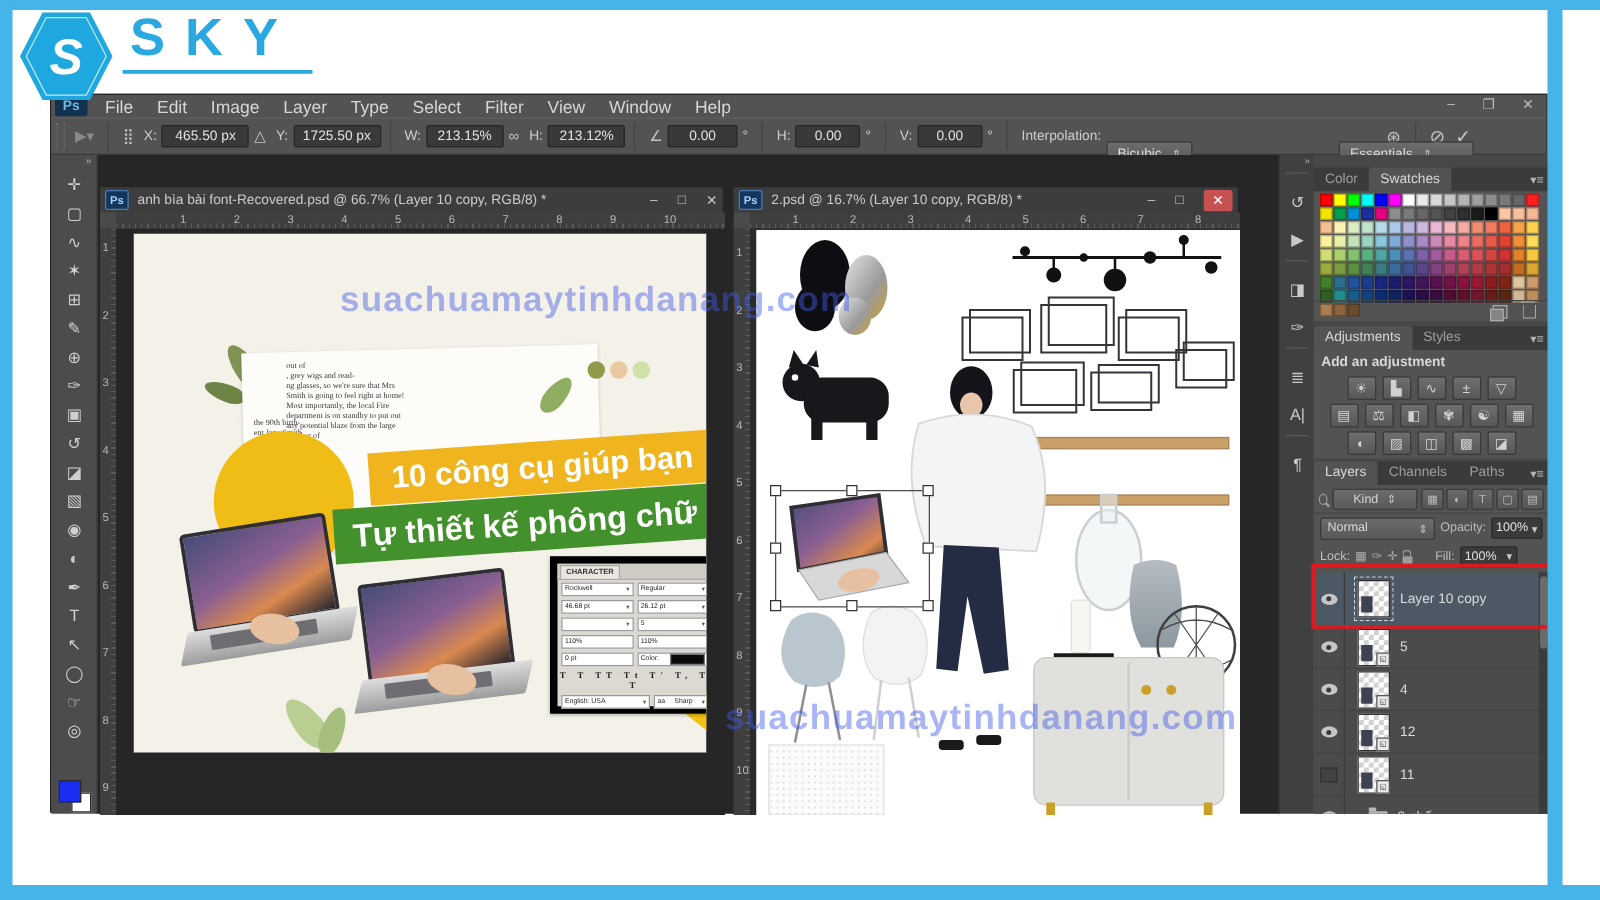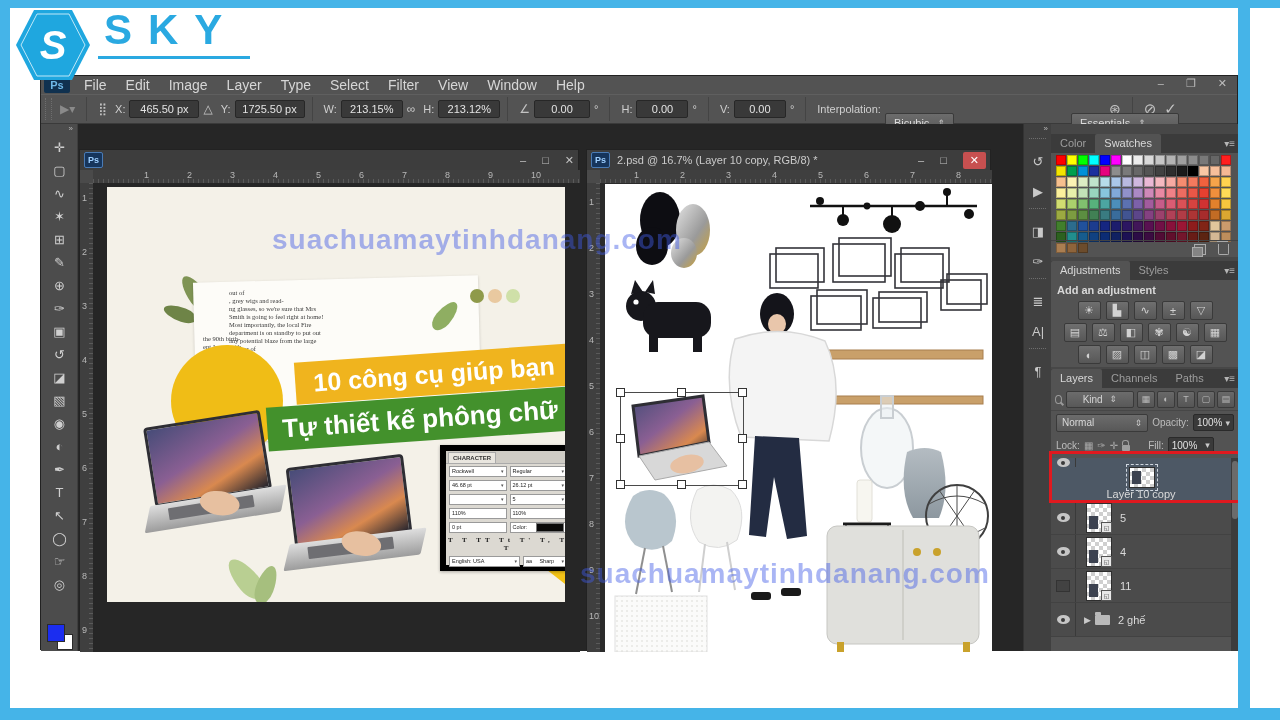--- a/index.html
+++ b/index.html
@@ -119,21 +119,21 @@
   .blend-select{width:92px;height:16px;background:linear-gradient(#6c6c6c,#585858);border:1px solid #3a3a3a;border-radius:2px;
                 font-size:10px;color:#d8d8d8;display:flex;align-items:center;justify-content:space-between;padding:0 5px;}
   .sm-lab{font-size:10px;color:#bdbdbd;}
   .val-box{width:38px;height:15px;background:#3a3a3a;border:1px solid #2a2a2a;border-radius:2px;font-size:10px;color:#e0e0e0;
            display:flex;align-items:center;justify-content:space-between;padding:0 3px;}
   .lockico{width:8px;height:6px;background:#9e9e9e;border-radius:1px;position:relative;margin-top:5px;}
   .lockico::before{content:"";position:absolute;width:5px;height:4px;border:1.5px solid #9e9e9e;border-bottom:none;border-radius:3px 3px 0 0;top:-5px;left:0px;}
   .lk{color:#a8a8a8;font-size:10px;}
   #layer-list{position:absolute;left:0;right:8px;top:70px;bottom:0;overflow:hidden;}
   .layer-row{position:relative;display:flex;align-items:center;border-bottom:1px solid #424242;background:#4b4b4b;}
-  .layer-row.sel{background:#4d5865;flex-direction:column;}
+  .layer-row.sel{background:#4d5865;}
   .eye-cell{width:24px;align-self:stretch;border-right:1px solid #3a3a3a;display:flex;align-items:center;justify-content:center;}
   .eye{width:13px;height:9px;border-radius:50%;background:#c6c6c6;position:relative;}
   .eye::after{content:"";position:absolute;width:4px;height:4px;border-radius:50%;background:#3a3a3a;top:2.5px;left:4.5px;}
   .eye-off{width:12px;height:10px;background:#424242;border:1px solid #333;}
   .thumb{width:24px;height:28px;margin:0 8px 0 10px;position:relative;border:1px solid #2e2e2e;
          background-color:#fff;background-image:linear-gradient(45deg,#cfcfcf 25%,transparent 25%,transparent 75%,#cfcfcf 75%),
          linear-gradient(45deg,#cfcfcf 25%,transparent 25%,transparent 75%,#cfcfcf 75%);
          background-size:8px 8px;background-position:0 0,4px 4px;}
   .thumb .shape{position:absolute;left:2px;bottom:3px;width:9px;height:13px;background:#3c4250;}
   .so-badge{position:absolute;right:-1px;bottom:-1px;width:9px;height:9px;background:#e8e8e8;border:1px solid #555;
@@ -268,20 +268,21 @@
         <div id="bg-swatch" style="background:#ffffff;"></div>
         <div id="fg-swatch" style="background:#1b2df0;"></div>
       </div>
     </div>
 
     <div class="abs" id="docarea">
 
       <div class="docwin" id="doc1" style="left:1px;top:25px;width:500px;height:502px;">
         <div class="doc-title">
           <div class="doc-ps">Ps</div>
+          <div class="doc-title-text" style="max-width:380px;">anh bìa bài font-Recovered.psd @ 66.7% (Layer 10 copy, RGB/8) *</div>
           <div class="doc-btns">
             <span>–</span>
             <span>□</span>
             <span>✕</span>
           </div>
         </div>
         <div class="ruler-corner" style="left:0;top:20px;"></div>
         <div class="ruler-h" id="d1h" style="left:13px;top:20px;width:487px;">
             <span class="rnum" style="left: 51px; top: 0px;">1</span>
             <span class="rnum" style="left: 94px; top: 0px;">2</span>
@@ -855,26 +856,36 @@
                 <div class="eye"></div>
               </div>
               <div class="thumb">
                 <div class="shape"></div>
                 <div class="so-badge">◱</div>
               </div>
               <span class="layer-name">4</span>
             </div>
             <div class="layer-row" style="height: 33px;">
               <div class="eye-cell">
-                <div class="eye-off"></div>
+                <div class="eye"></div>
               </div>
               <div class="thumb">
                 <div class="shape"></div>
                 <div class="so-badge">◱</div>
               </div>
+              <span class="layer-name">12</span>
+            </div>
+            <div class="layer-row" style="height: 33px;">
+              <div class="eye-cell">
+                <div class="eye-off"></div>
+              </div>
+              <div class="thumb">
+                <div class="shape"></div>
+                <div class="so-badge">◱</div>
+              </div>
               <span class="layer-name">11</span>
             </div>
             <div class="layer-row" style="height: 33px;">
               <div class="eye-cell">
                 <div class="eye"></div>
               </div>
               <span class="grp-tri">▶</span>
               <div class="folder"></div>
               <span class="layer-name">2 ghế</span>
             </div>

